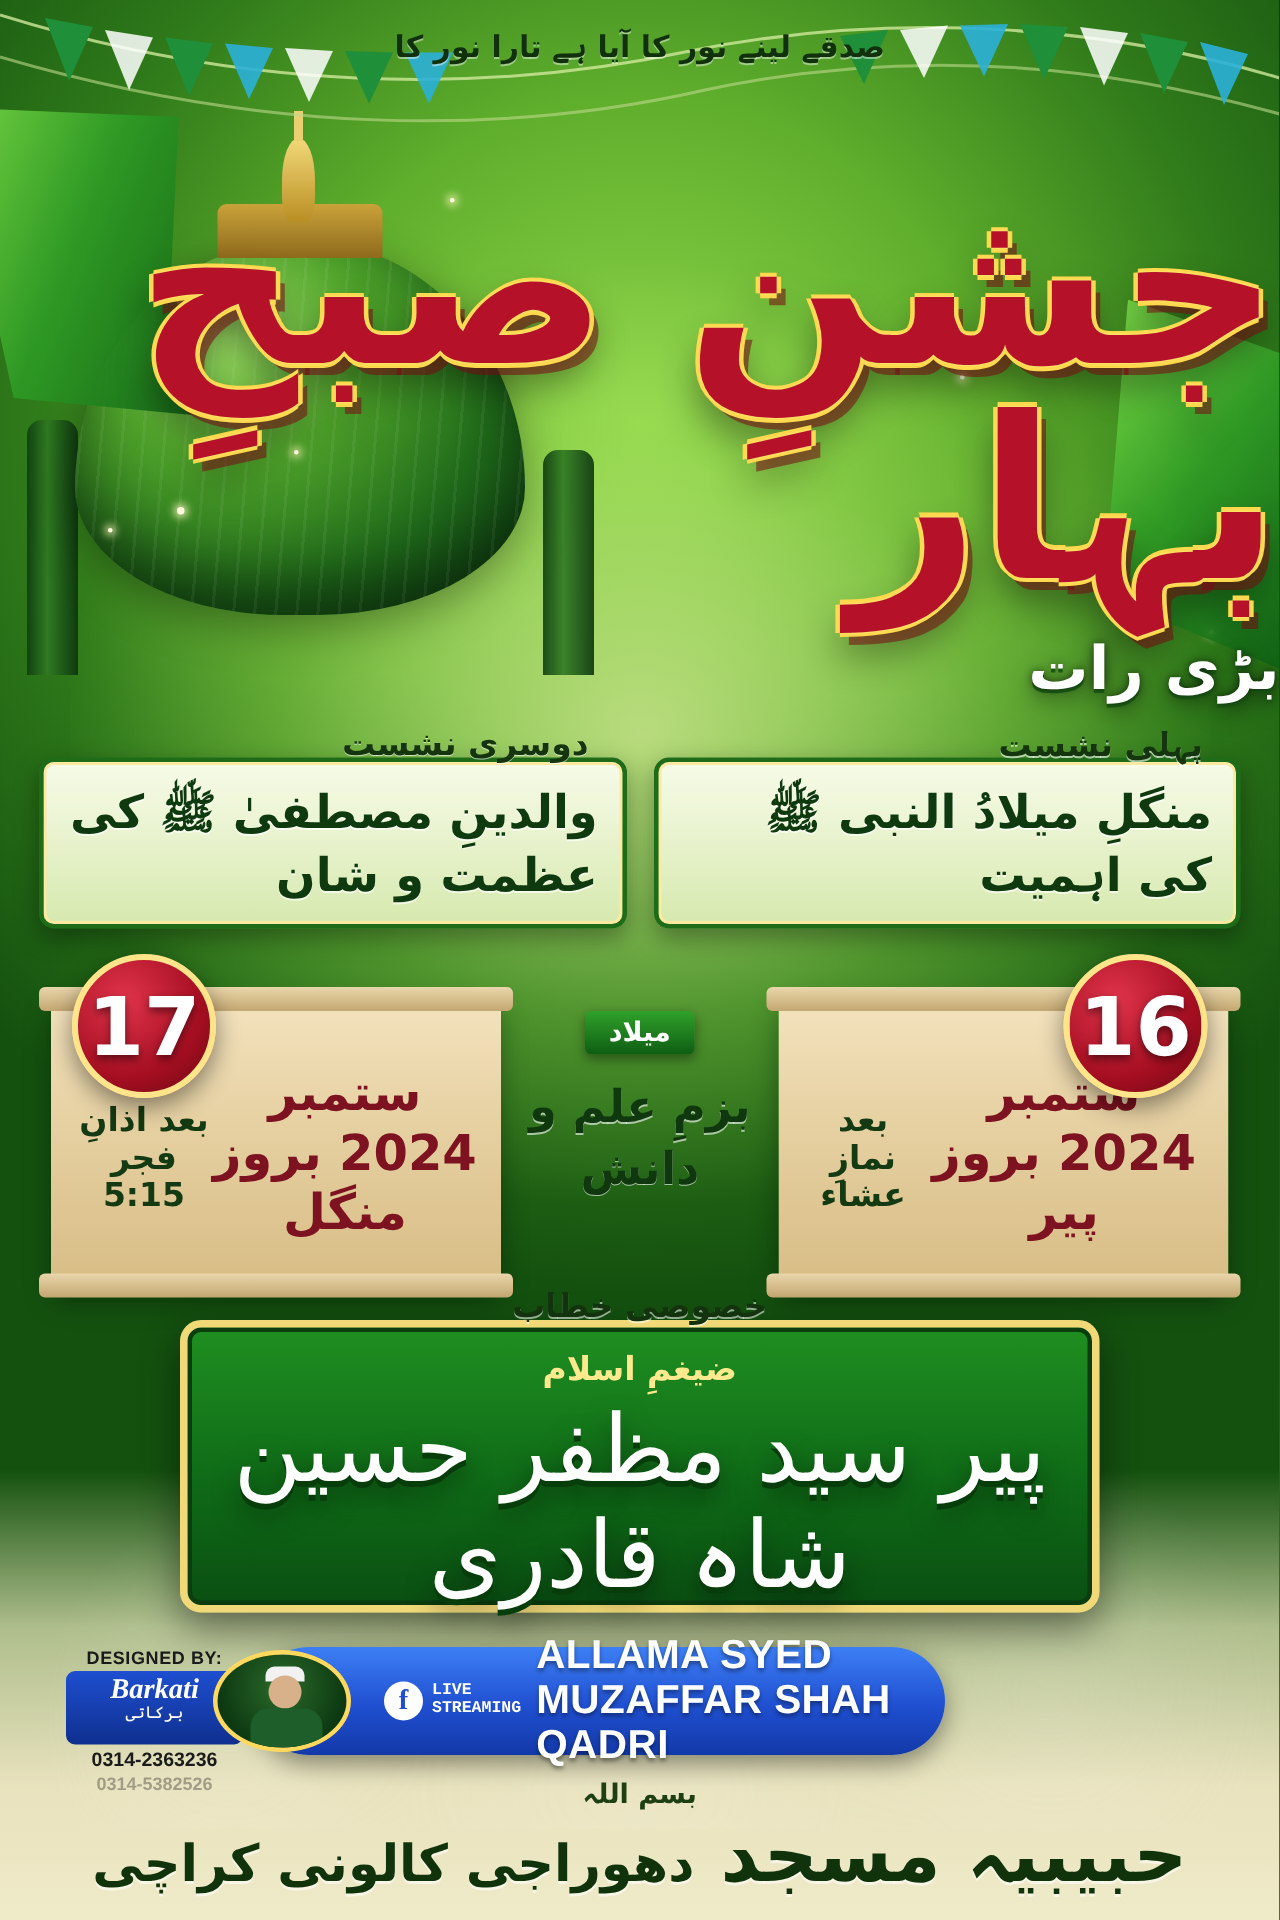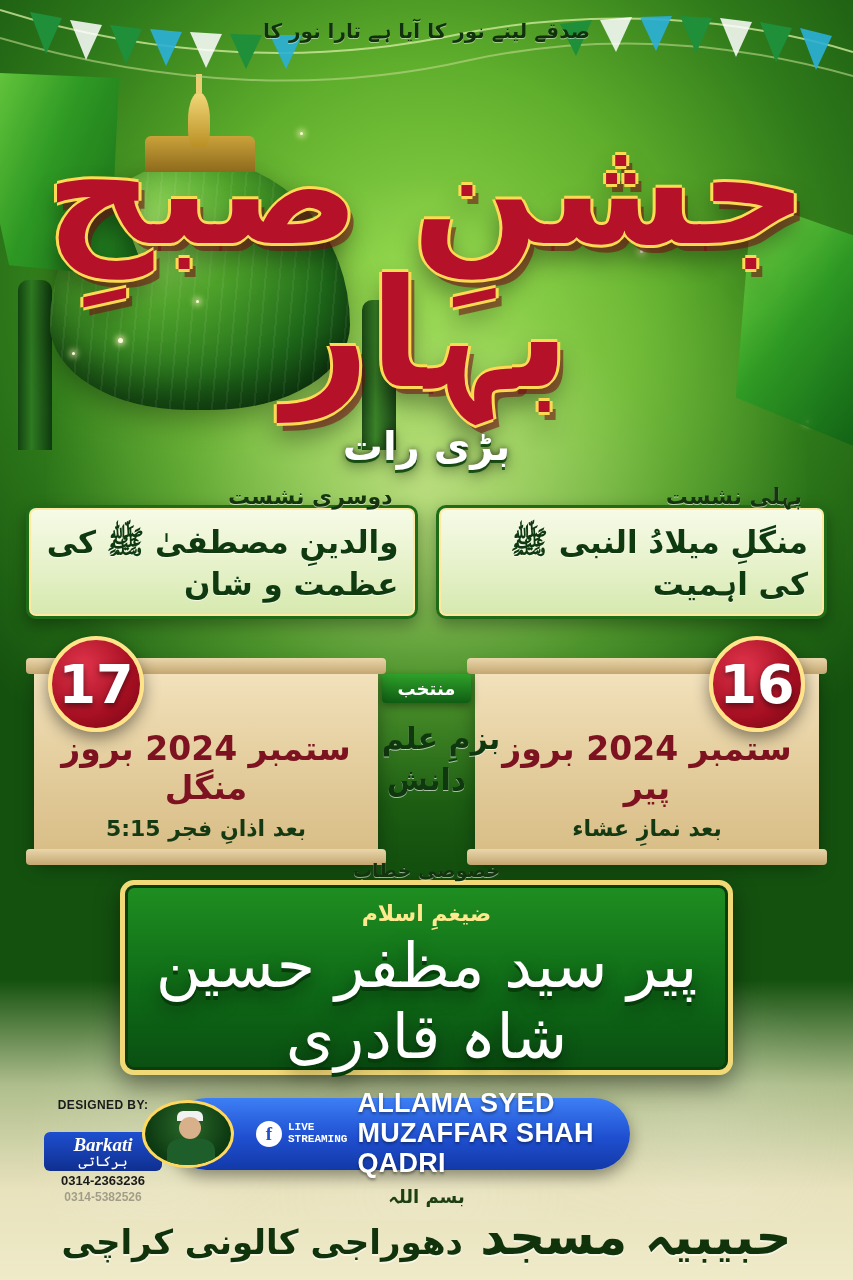--- a/index.html
+++ b/index.html
@@ -142,21 +142,20 @@
     font-family: "DejaVu Sans", sans-serif;
     font-weight: bold;
     text-shadow: 0 1px 0 rgba(255,255,255,.45);
   }
   .couplet div { font-size: 20px; line-height: 1.7; }
 
   
   .title-block {
     position: absolute;
     top: 120px; left: 0; right: 0;
-    text-align: center;
     direction: rtl;
   }
   .title-main {
     font-size: 150px;
     line-height: 0.95;
     font-weight: bold;
     color: #b5122a;
     letter-spacing: -4px;
     text-shadow:
       0 0 2px #ffe98a,
@@ -217,30 +216,29 @@
 
   
   .dates {
     position: absolute;
     top: 640px; left: 20px; right: 20px;
     height: 230px;
   }
   .scroll {
     position: absolute;
     top: 24px;
-    width: 344px; height: 195px;
+    width: 300px; height: 195px;
     background:
       linear-gradient(180deg,#f3e2bd 0%, #e7d2a4 40%, #d8bd86 100%);
     border-radius: 8px;
     box-shadow: 0 8px 18px rgba(0,0,0,.35);
     border-top: 6px solid #cdb07a;
     border-bottom: 6px solid #cdb07a;
     direction: rtl;
     display: flex;
-    flex-direction: column;
     align-items: center;
     justify-content: flex-end;
     padding: 26px 16px 12px;
   }
   .scroll.right { right: 14px; }
   .scroll.left { left: 14px; }
   .scroll::before, .scroll::after {
     content: "";
     position: absolute;
     left: -8px; right: -8px;
@@ -319,21 +317,21 @@
     border: 5px solid #f1d978;
     border-radius: 14px;
     box-shadow: 0 10px 26px rgba(0,0,0,.45), inset 0 0 0 3px #0b3d0e;
     direction: rtl;
     text-align: center;
     padding: 10px 14px;
   }
   .speaker-kicker {
     position: absolute;
     top: -26px; left: 0; right: 0;
-    font-size: 19px;
+    font-size: 22px;
     font-weight: bold;
     color: #12330d;
     text-shadow: 0 1px 0 rgba(255,255,255,.55);
   }
   .speaker-sub {
     font-size: 22px;
     font-weight: bold;
     color: #ffe98f;
     margin-top: 6px;
   }
@@ -431,36 +429,36 @@
     left: 44px; top: 1098px;
     width: 118px;
     text-align: center;
     color: #1a1a1a;
     font-family: "Liberation Sans", sans-serif;
   }
   .designer .dtitle {
     font-size: 12px; font-weight: bold; letter-spacing: .4px;
   }
   .designer .dlogo {
-    margin-top: 20px;
+    margin-top: 2px;
     background: linear-gradient(180deg,#1e4fd0,#0f2f8f);
     color: #fff;
     border-radius: 6px;
-    padding: 3px 4px 2px;
+    padding: 3px 4px 15px;
     text-align: center;
   }
   .designer .dlogo .bk {
     font-family: "Liberation Serif", serif;
     font-style: italic;
     font-size: 19px;
     font-weight: bold;
     line-height: 1;
   }
   .designer .dlogo .ur {
-    font-size: 14px;
+    font-size: 11px;
     line-height: 1.1;
   }
   .designer .dphone {
     margin-top: 2px;
     font-size: 13px;
     font-weight: bold;
   }
   .designer .dphone.faded { opacity: .35; font-size: 12px; }
 
   
@@ -562,21 +560,21 @@
   </div>
 
   <div class="dates">
     <div class="scroll right">
       <div class="date-badge">16</div>
       <div class="scroll-line1">ستمبر 2024 بروز پیر</div>
       <div class="scroll-line2">بعد نمازِ عشاء</div>
     </div>
 
     <div class="center-tag">
-      <div class="flagline">منتخب</div>
+      <div class="flagline">میلاد</div>
       <div class="big">بزمِ علم و دانش</div>
     </div>
 
     <div class="scroll left">
       <div class="date-badge">17</div>
       <div class="scroll-line1">ستمبر 2024 بروز منگل</div>
       <div class="scroll-line2">بعد اذانِ فجر 5:15</div>
     </div>
   </div>
 

